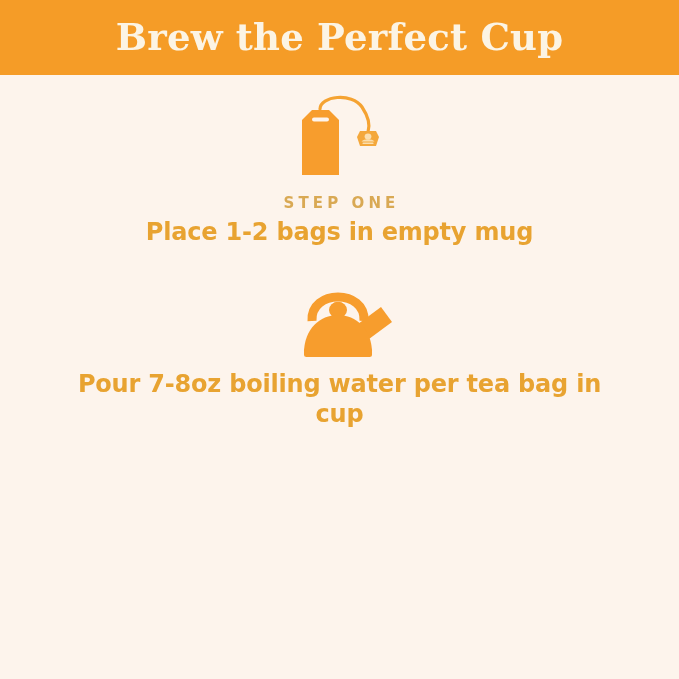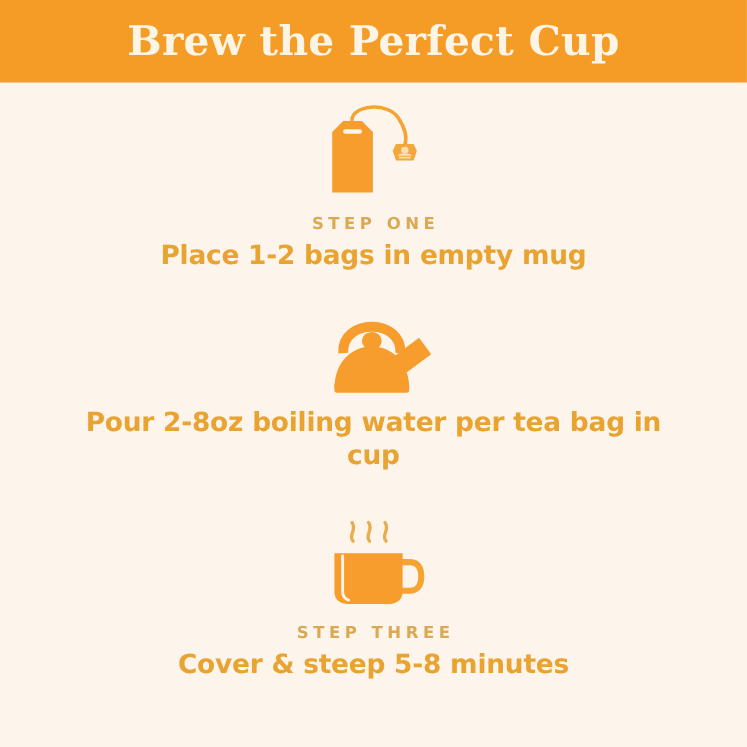--- a/index.html
+++ b/index.html
@@ -141,37 +141,18 @@
 
         <path d="M78 47 L101 30 L112 45 L89 62 Z" fill="#F79D2D"></path>
 
         <ellipse cx="58" cy="33" rx="9" ry="8.2" fill="#F79D2D"></ellipse>
 
         <path d="M24 76 C24 52, 40 38, 58 38 C76 38, 92 52, 92 76 Z" fill="#F79D2D"></path>
 
         <rect x="24" y="71" width="68" height="9" rx="2.5" fill="#F79D2D"></rect>
       </svg>
 
-      <div class="step-text">Pour 2-8oz boiling water per tea bag in cup</div>
+      <div class="step-text">Pour 7-8oz boiling water per tea bag in cup</div>
     </div>
 
-    <div class="step step--three">
-      <svg class="step-icon" width="120" height="95" viewBox="0 0 120 95" aria-hidden="true">
-
-        <g fill="none" stroke="#E8AE4E" stroke-width="3" stroke-linecap="round">
-          <path d="M41 30 C36 24, 45 20, 40 13"></path>
-          <path d="M56 30 C51 24, 60 20, 55 13"></path>
-          <path d="M71 30 C66 24, 75 20, 70 13"></path>
-        </g>
-
-        <path d="M85 49 L93 49 C101 49, 103 56, 103 62 C103 68, 101 75, 93 75 L85 75" fill="none" stroke="#F5A332" stroke-width="5.5" stroke-linejoin="round"></path>
-
-        <path d="M24 41 L86 41 L86 76 C86 83, 81 87, 74 87 L36 87 C29 87, 24 83, 24 76 Z" fill="#F79D2D"></path>
-
-        <path d="M31.5 43.5 L31.5 76 C31.5 80, 33.5 82.5, 37 83.5" fill="none" stroke="#FDF4EC" stroke-width="2.6" stroke-linecap="round"></path>
-      </svg>
-
-      <div class="step-label">STEP THREE</div>
-      <div class="step-text">Cover &amp; steep 5-8 minutes</div>
-    </div>
 
   </div>
 </div>
 
 </body></html>

